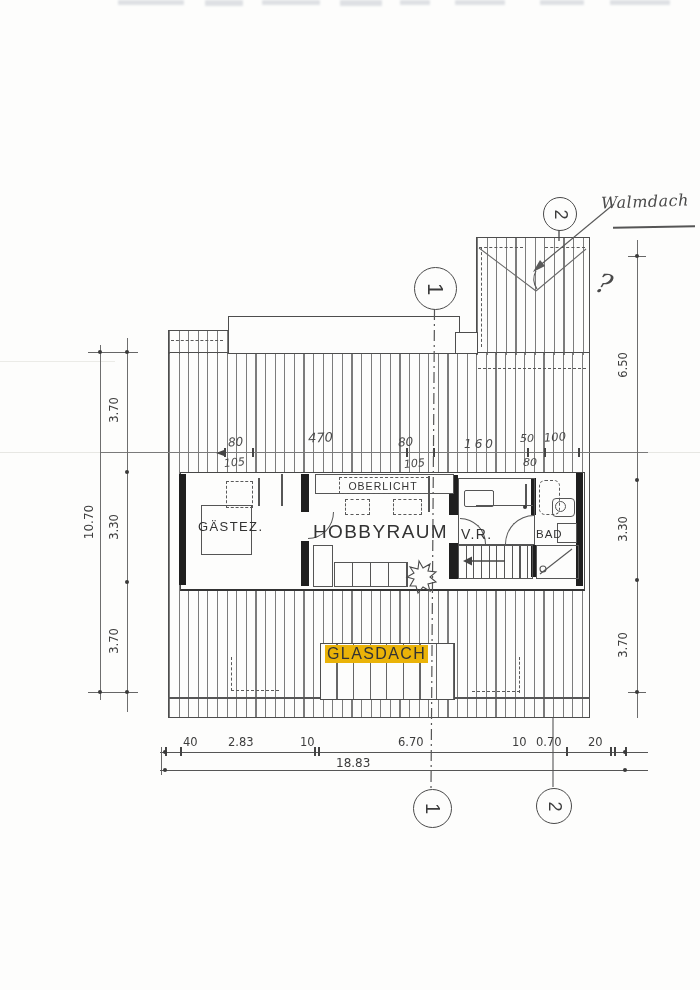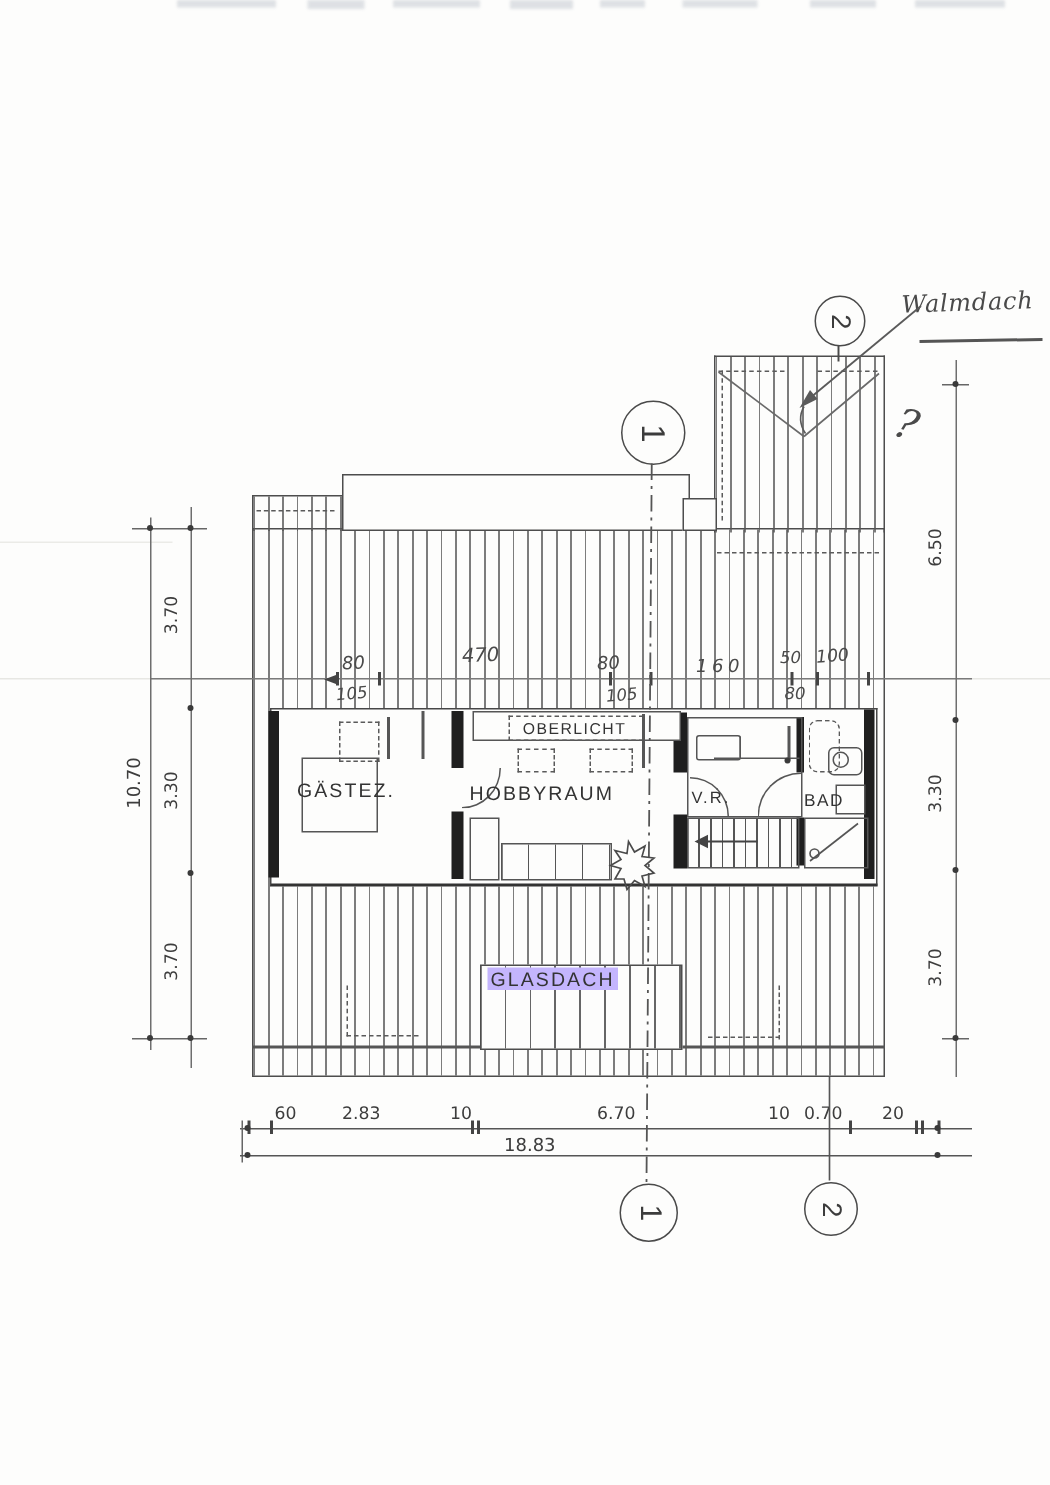--- a/index.html
+++ b/index.html
@@ -77,44 +77,44 @@
   <div class="abs lbl" style="left:198px;top:519px;font-size:13px">GÄSTEZ.</div>
 
   <div class="abs b2" style="left:315px;top:474px;width:137px;height:18px;background:#fdfdfc"></div>
   <div class="abs dash" style="left:339px;top:477px;width:88px;height:15px"></div>
   <div class="abs lbl" style="left:341px;top:480px;width:84px;font-size:10.5px;text-align:center;letter-spacing:1px">OBERLICHT</div>
   <div class="abs dash" style="left:345px;top:499px;width:23px;height:14px"></div>
   <div class="abs dash" style="left:393px;top:499px;width:27px;height:14px"></div>
   <div class="abs ln" style="left:428px;top:476px;width:2px;height:36px"></div>
   <div class="abs" style="left:308px;top:512px;width:25px;height:26px;border-right:1.2px solid #555;border-bottom:1.2px solid #555;border-bottom-right-radius:100%"></div>
   <div class="abs b2" style="left:313px;top:545px;width:18px;height:40px"></div>
-  <div class="abs lbl" style="left:313px;top:521px;font-size:13px">HOBBYRAUM</div>
+  <div class="abs lbl" style="left:313px;top:521px;font-size:19px">HOBBYRAUM</div>
   <div class="abs b2" style="left:334px;top:562px;width:72px;height:23px;background-image:repeating-linear-gradient(90deg,transparent 0 17px,#555 17px 18px)"></div>
 
   <div class="abs b2" style="left:458px;top:478px;width:75px;height:65px"></div>
   <div class="abs b2" style="left:464px;top:490px;width:28px;height:15px;border-radius:2px"></div>
   <div class="abs ln" style="left:476px;top:505px;width:57px;height:1.2px"></div>
   <div class="abs ln" style="left:493px;top:491px;width:1.2px;height:14px"></div>
   <div class="abs ln" style="left:525px;top:484px;width:1.6px;height:23px"></div>
   <div class="abs dot" style="left:523px;top:505px"></div>
   <div class="abs" style="left:460px;top:518px;width:25px;height:25px;border-top:1.2px solid #555;border-right:1.2px solid #555;border-top-right-radius:100%"></div>
   <div class="abs" style="left:505px;top:515px;width:28px;height:28px;border-top:1.2px solid #555;border-left:1.2px solid #555;border-top-left-radius:100%"></div>
-  <div class="abs lbl" style="left:461px;top:526px;font-size:11px">V.R.</div>
+  <div class="abs lbl" style="left:461px;top:526px;font-size:14px">V.R.</div>
 
   <div class="abs dash" style="left:539px;top:480px;width:19px;height:33px;border-radius:6px"></div>
   <div class="abs b2" style="left:552px;top:498px;width:21px;height:17px;border-radius:4px"></div>
   <div class="abs" style="left:555px;top:501px;width:9px;height:9px;border:1.2px solid #555;border-radius:50%"></div>
   <div class="abs b2" style="left:557px;top:523px;width:18px;height:18px"></div>
   <div class="abs lbl" style="left:536px;top:528px;font-size:11.5px;letter-spacing:1px">BAD</div>
 
   <div class="abs b2" style="left:458px;top:545px;width:73px;height:32px;background-image:repeating-linear-gradient(90deg,transparent 0 6.6px,#555 6.6px 7.7px)"></div>
   <div class="abs b2" style="left:536px;top:545px;width:41px;height:32px"></div>
 
   <div class="abs" style="left:320px;top:643px;width:133px;height:55px;background:#fdfdfc;border:1.3px solid #4d4d4d;background-image:repeating-linear-gradient(90deg,transparent 0 15.4px,#666 15.4px 16.6px)"></div>
-  <div class="abs lbl" style="left:325px;top:645px;font-size:13px;background:#c4b5fd;padding:0 2px">GLASDACH</div>
+  <div class="abs lbl" style="left:325px;top:645px;font-size:16px;background:#eab308;padding:0 2px">GLASDACH</div>
 
   <div class="abs" style="left:231px;top:657px;height:34px;border-left:1.2px dashed #5a5a5a"></div>
   <div class="abs" style="left:231px;top:690px;width:48px;border-top:1.2px dashed #5a5a5a"></div>
   <div class="abs" style="left:519px;top:657px;height:36px;border-left:1.2px dashed #5a5a5a"></div>
   <div class="abs" style="left:472px;top:691px;width:48px;border-top:1.2px dashed #5a5a5a"></div>
 
   <div class="abs" style="left:100px;top:452px;width:548px;height:1.2px;background:#7a7a7a"></div>
   <div class="abs" style="left:216px;top:450px;width:0;height:0;border-right:8px solid #444;border-top:3px solid transparent;border-bottom:3px solid transparent"></div>
   <div class="abs tick" style="left:224px;top:448px"></div>
   <div class="abs tick" style="left:252px;top:448px"></div>
@@ -164,21 +164,21 @@
   <div class="abs tick" style="left:165px;top:747px"></div>
   <div class="abs tick" style="left:180px;top:747px"></div>
   <div class="abs tick" style="left:314px;top:747px"></div>
   <div class="abs tick" style="left:318px;top:747px"></div>
   <div class="abs tick" style="left:566px;top:747px"></div>
   <div class="abs tick" style="left:610px;top:747px"></div>
   <div class="abs tick" style="left:614px;top:747px"></div>
   <div class="abs tick" style="left:625px;top:747px"></div>
   <div class="abs dot" style="left:163px;top:750px"></div>
   <div class="abs dot" style="left:623px;top:750px"></div>
-  <div class="abs dim" style="left:183px;top:735px">60</div>
+  <div class="abs dim" style="left:183px;top:735px">40</div>
   <div class="abs dim" style="left:228px;top:735px">2.83</div>
   <div class="abs dim" style="left:300px;top:735px">10</div>
   <div class="abs dim" style="left:398px;top:735px">6.70</div>
   <div class="abs dim" style="left:512px;top:735px">10</div>
   <div class="abs dim" style="left:536px;top:735px">0.70</div>
   <div class="abs dim" style="left:588px;top:735px">20</div>
   <div class="abs" style="left:160px;top:770px;width:488px;height:1.2px;background:#555"></div>
   <div class="abs dot" style="left:163px;top:768px"></div>
   <div class="abs dot" style="left:623px;top:768px"></div>
   <div class="abs dim" style="left:336px;top:756px;font-size:12px">18.83</div>

